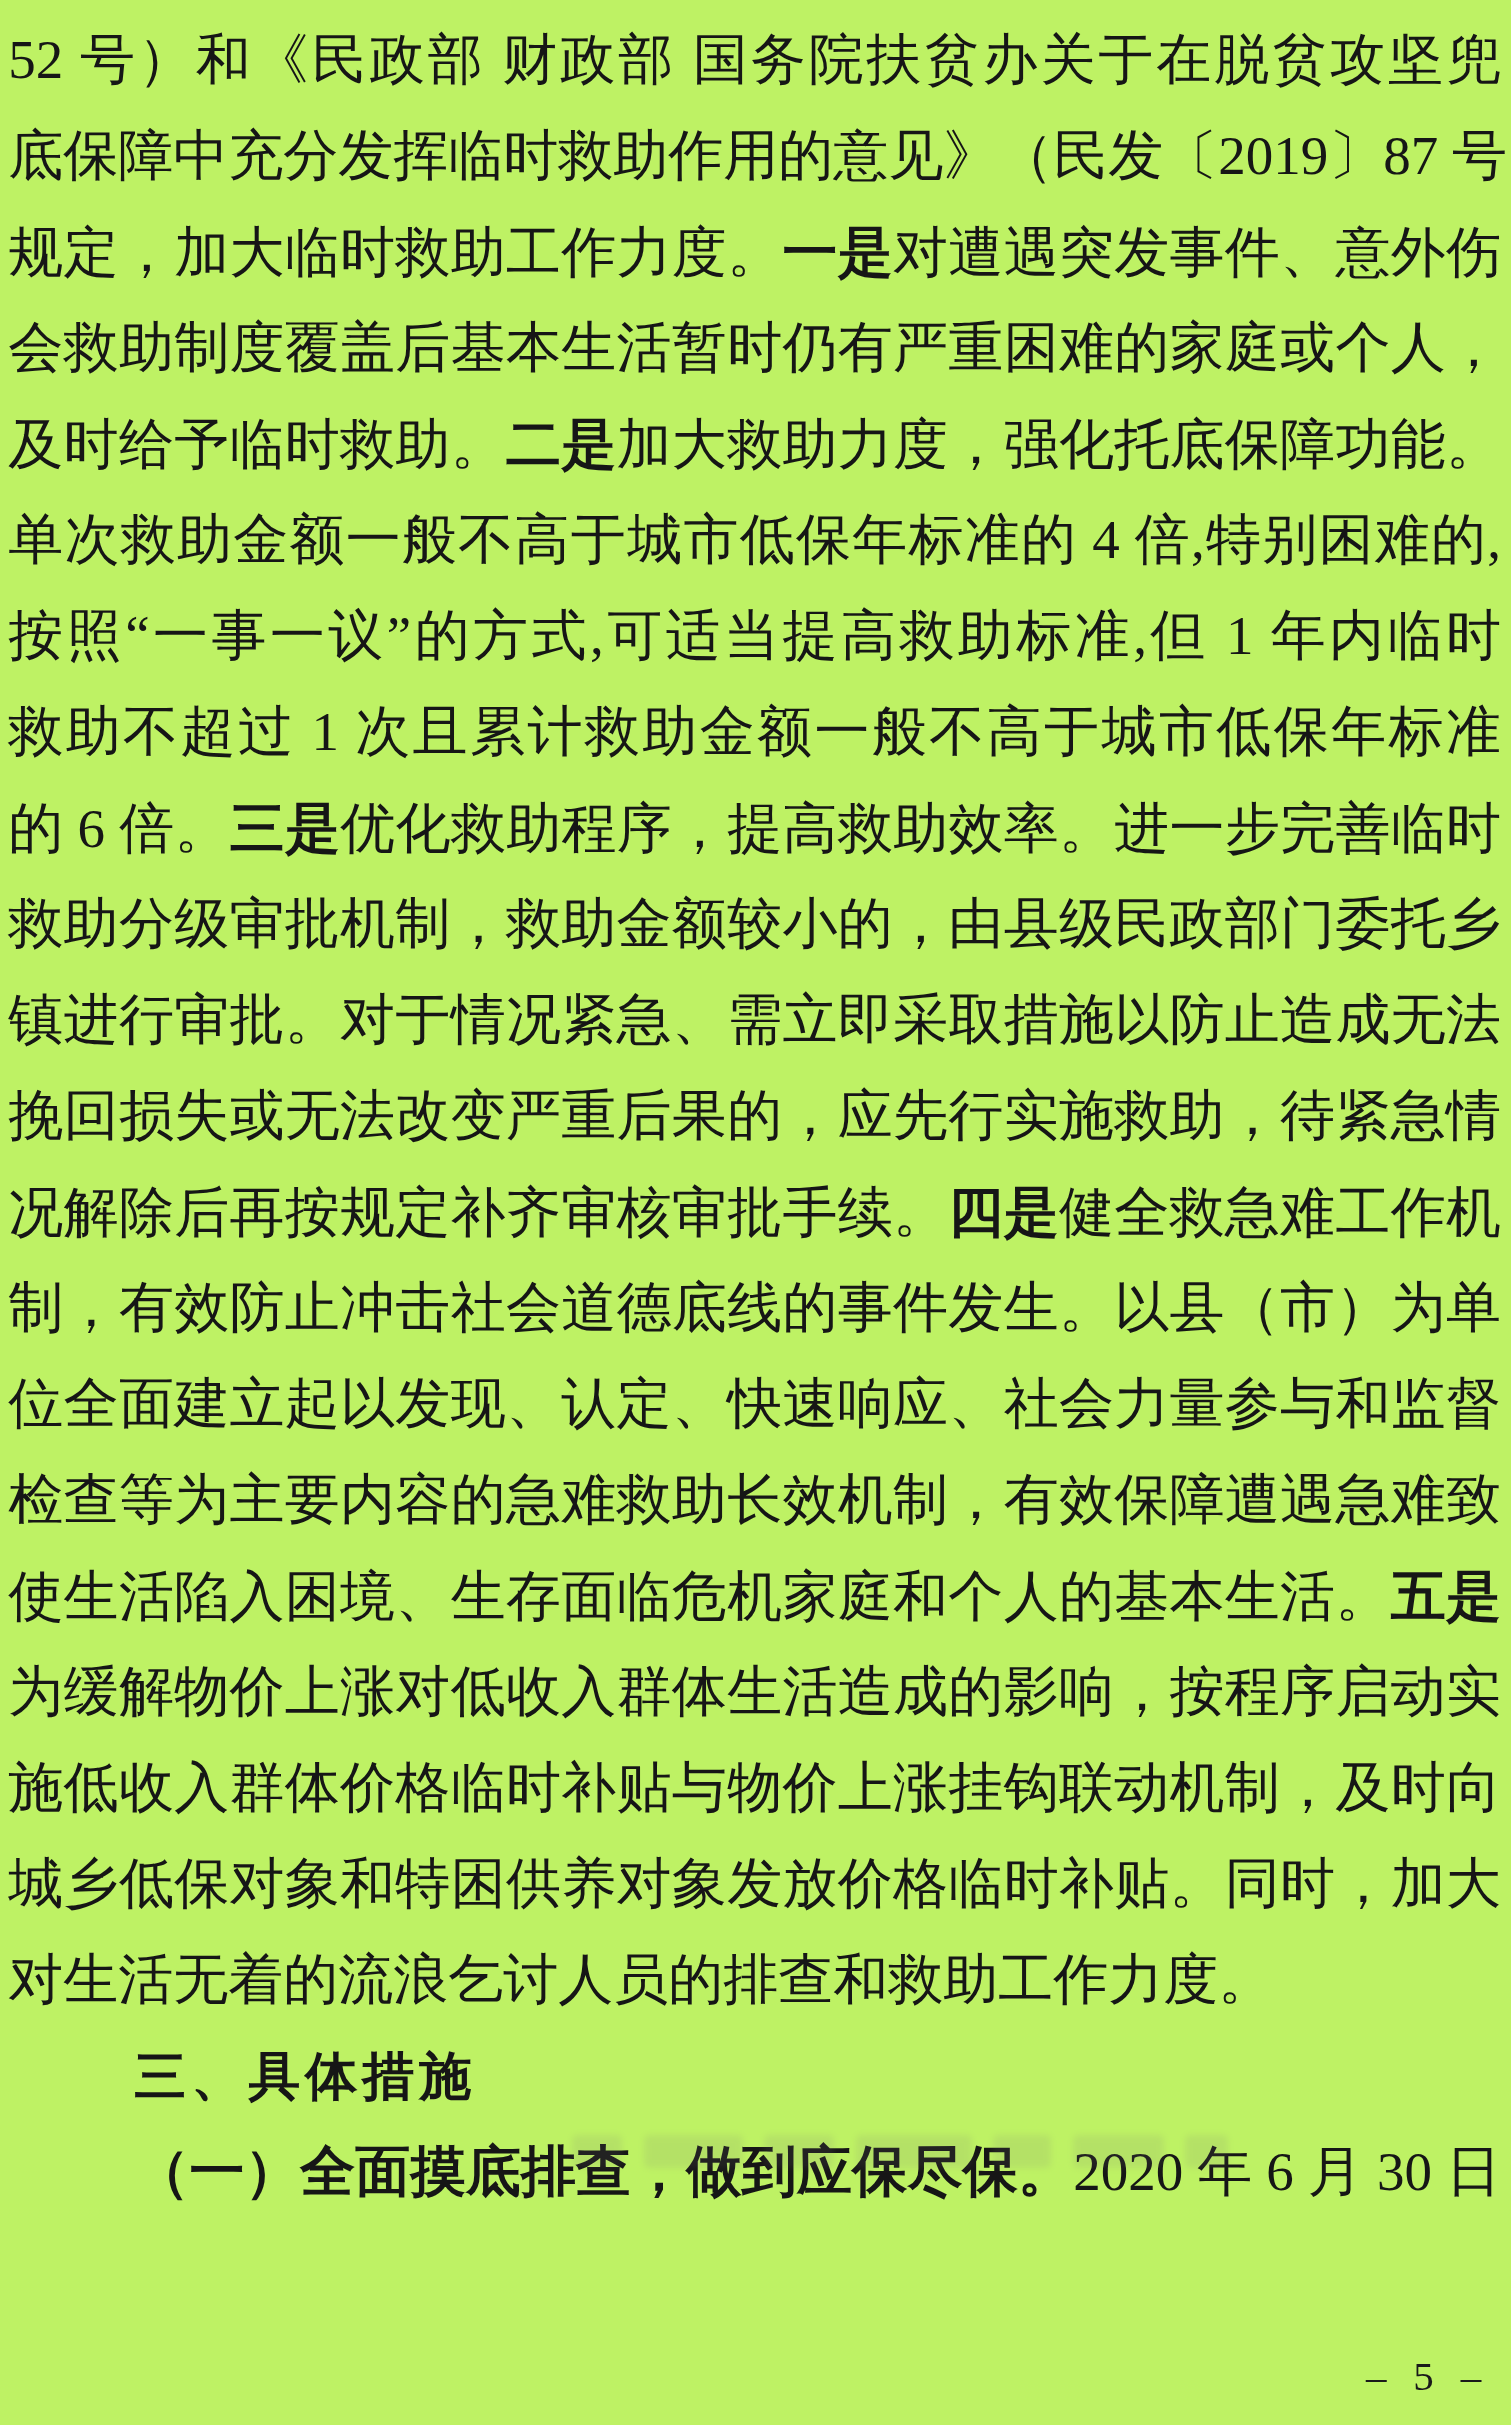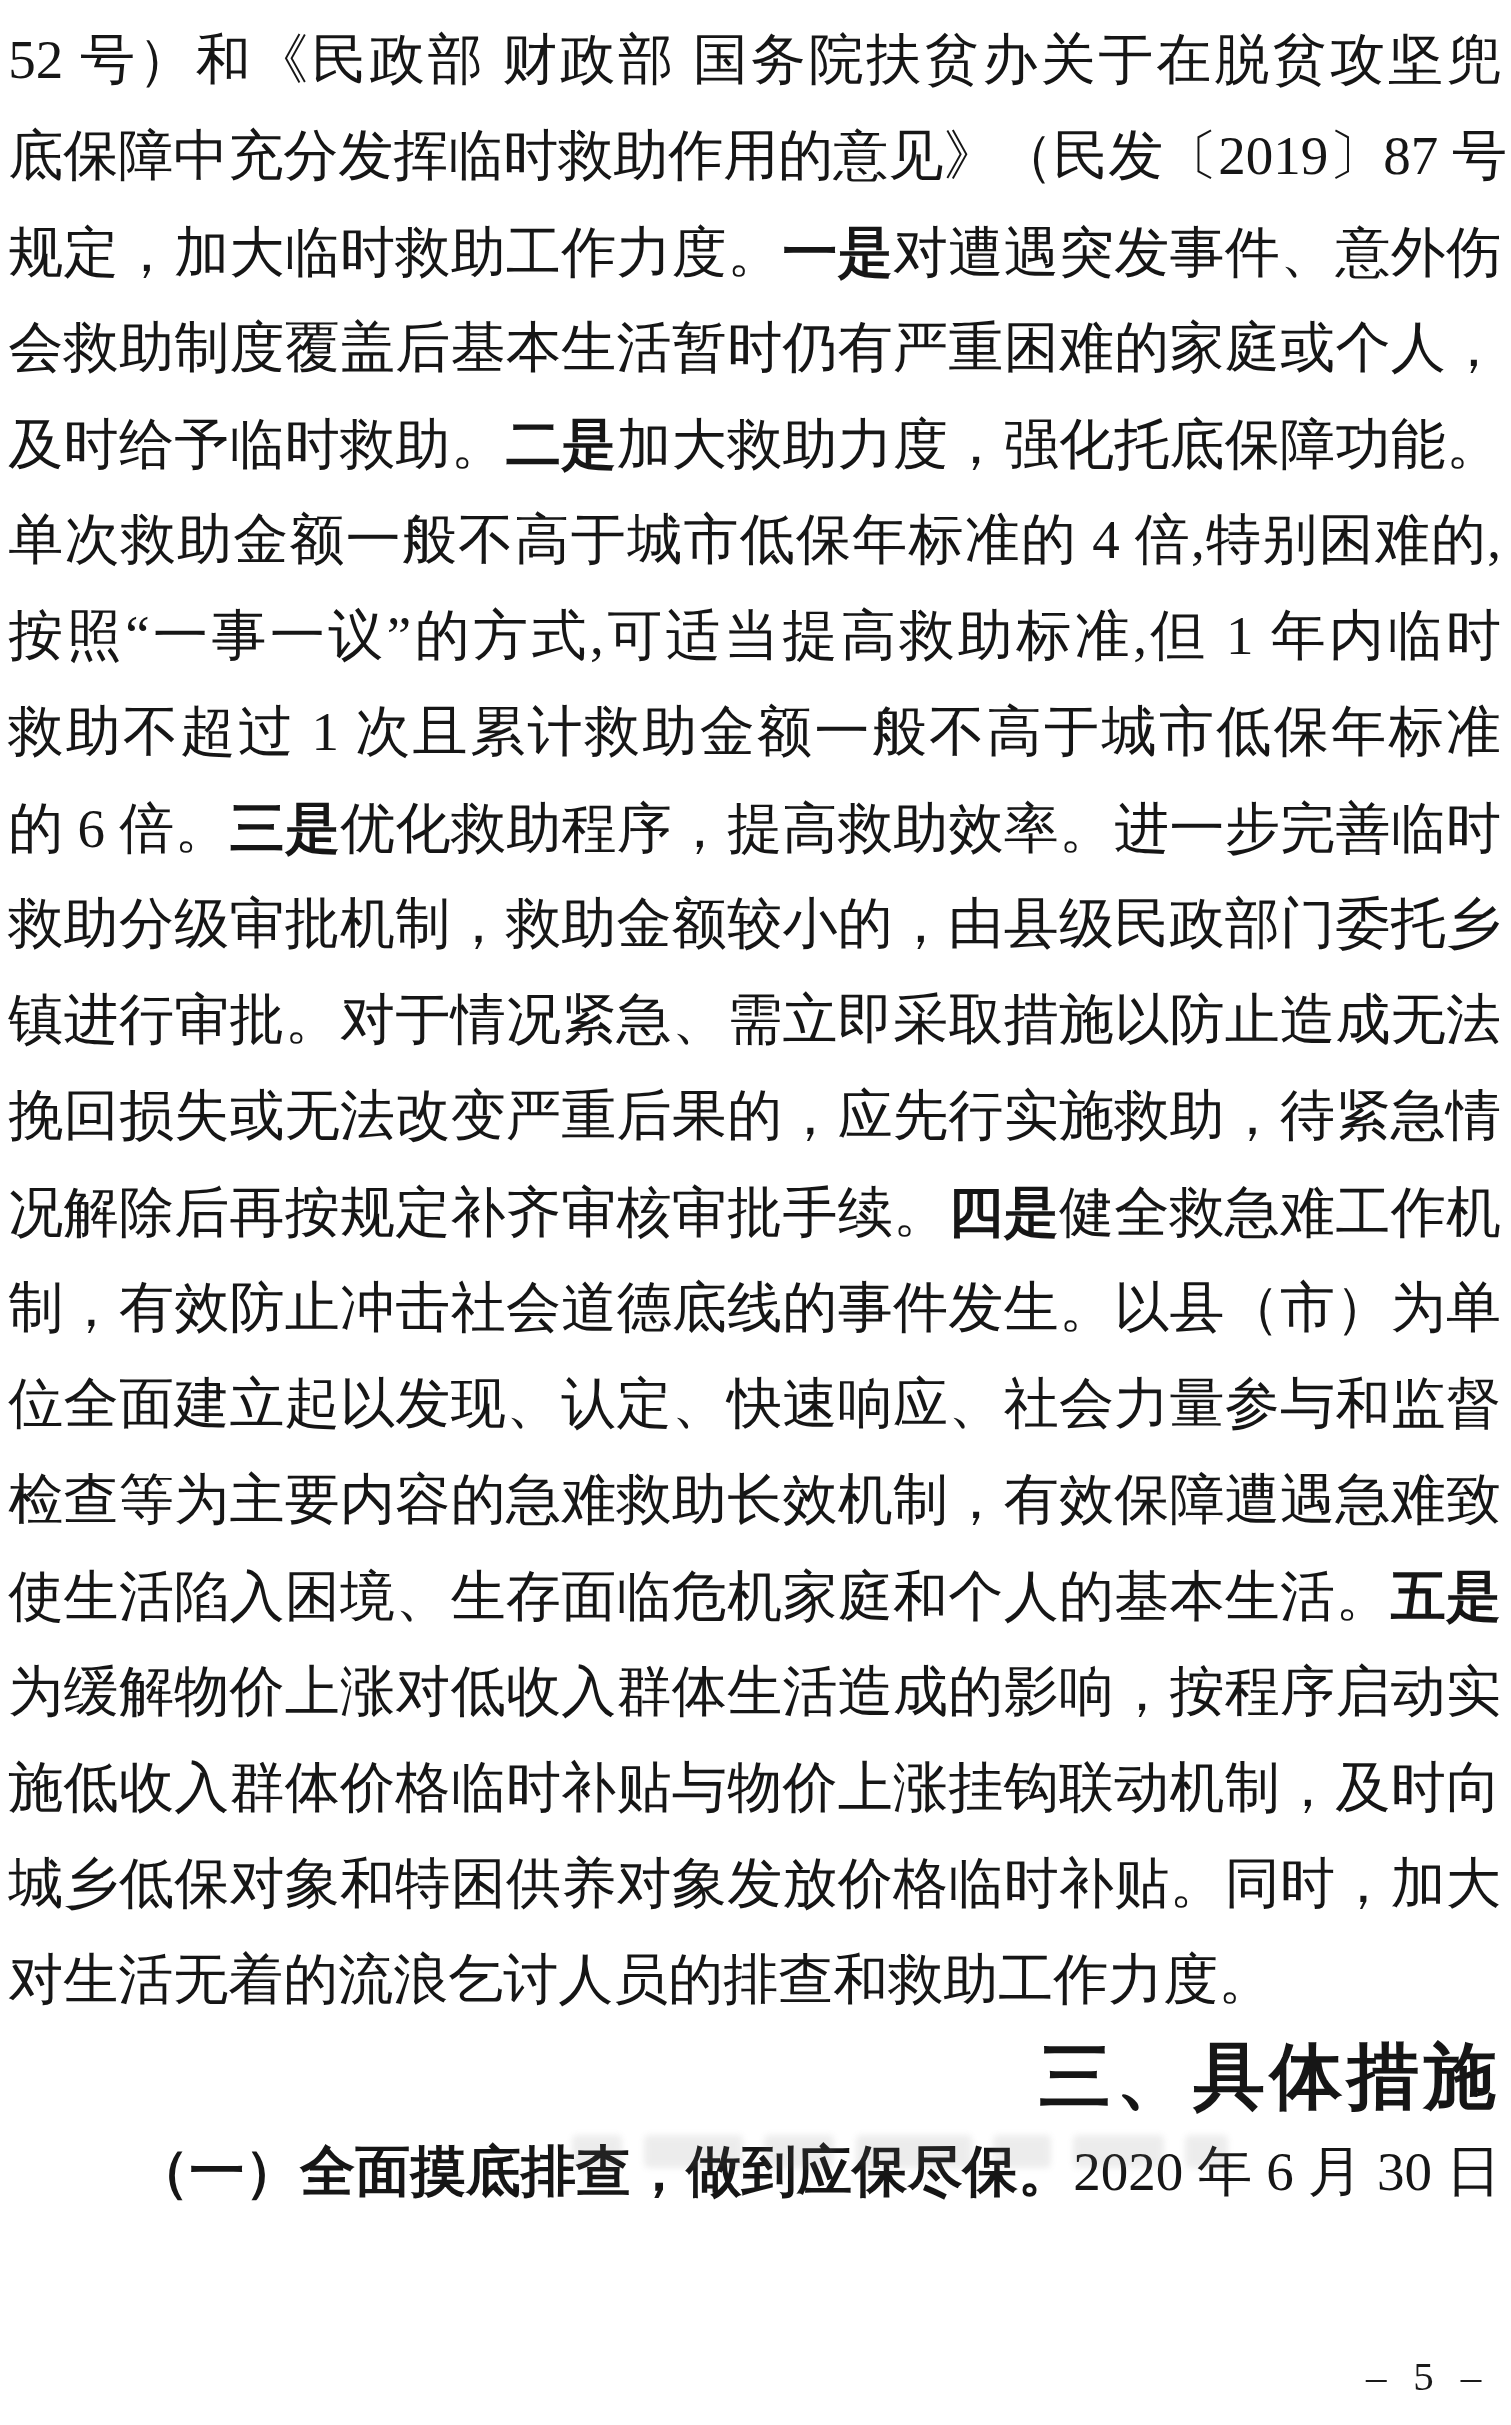--- a/index.html
+++ b/index.html
@@ -1,20 +1,20 @@
 <!DOCTYPE html>
 <html lang="zh" style="font-size:13.3px"><head>
 <meta charset="utf-8">
 <style>
   html,body{margin:0;padding:0;background:#e8e8e6;}
   .page{
     position:relative;
     width:1511px;height:2426px;
     margin:0 auto;
-    background:#ffffff;
+    background:#bef264;
     color:#161616;
     font-family:"Liberation Serif","DejaVu Serif",serif;
     overflow:hidden;
   }
   .body-text{
     position:absolute;
     left:8.3px;right:10px;top:11.6px;
   }
   .line{
     height:96px;
@@ -32,24 +32,24 @@
     text-align-last:left;
   }
   .rb{
     font-family:"Liberation Sans","DejaVu Sans",sans-serif;
     font-weight:700;
   }
   .heading-row{
     height:96px;
     line-height:96px;
     padding-left:126px;
-    font-size:72px;
+    font-size:52px;
     font-weight:700;
     font-family:"Liberation Sans","DejaVu Sans",sans-serif;
-    text-align:right;
+    text-align:left;
     letter-spacing:5px;
   }
   .sub-row{
     height:96px;
     line-height:96px;
     padding-left:126px;
     font-size:55px;
     text-align:justify;
     text-align-last:justify;
     text-justify:inter-ideograph;

